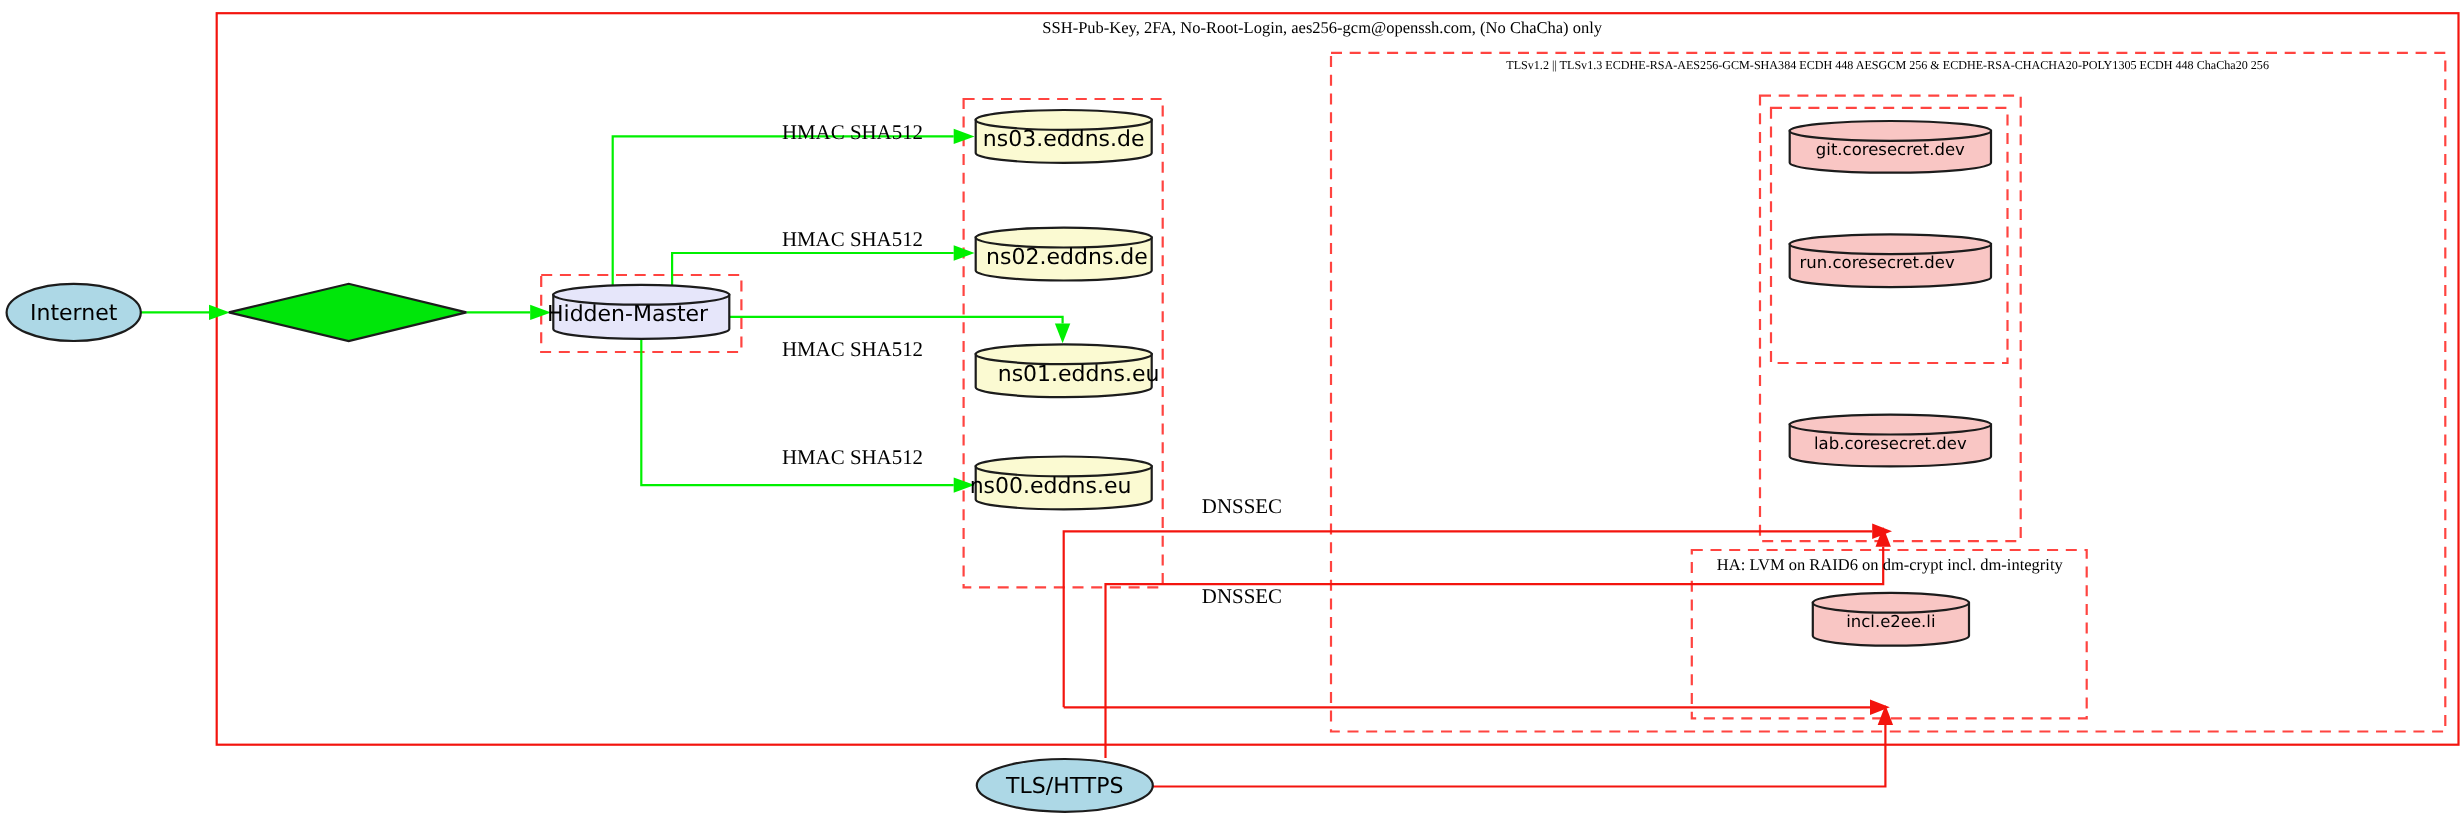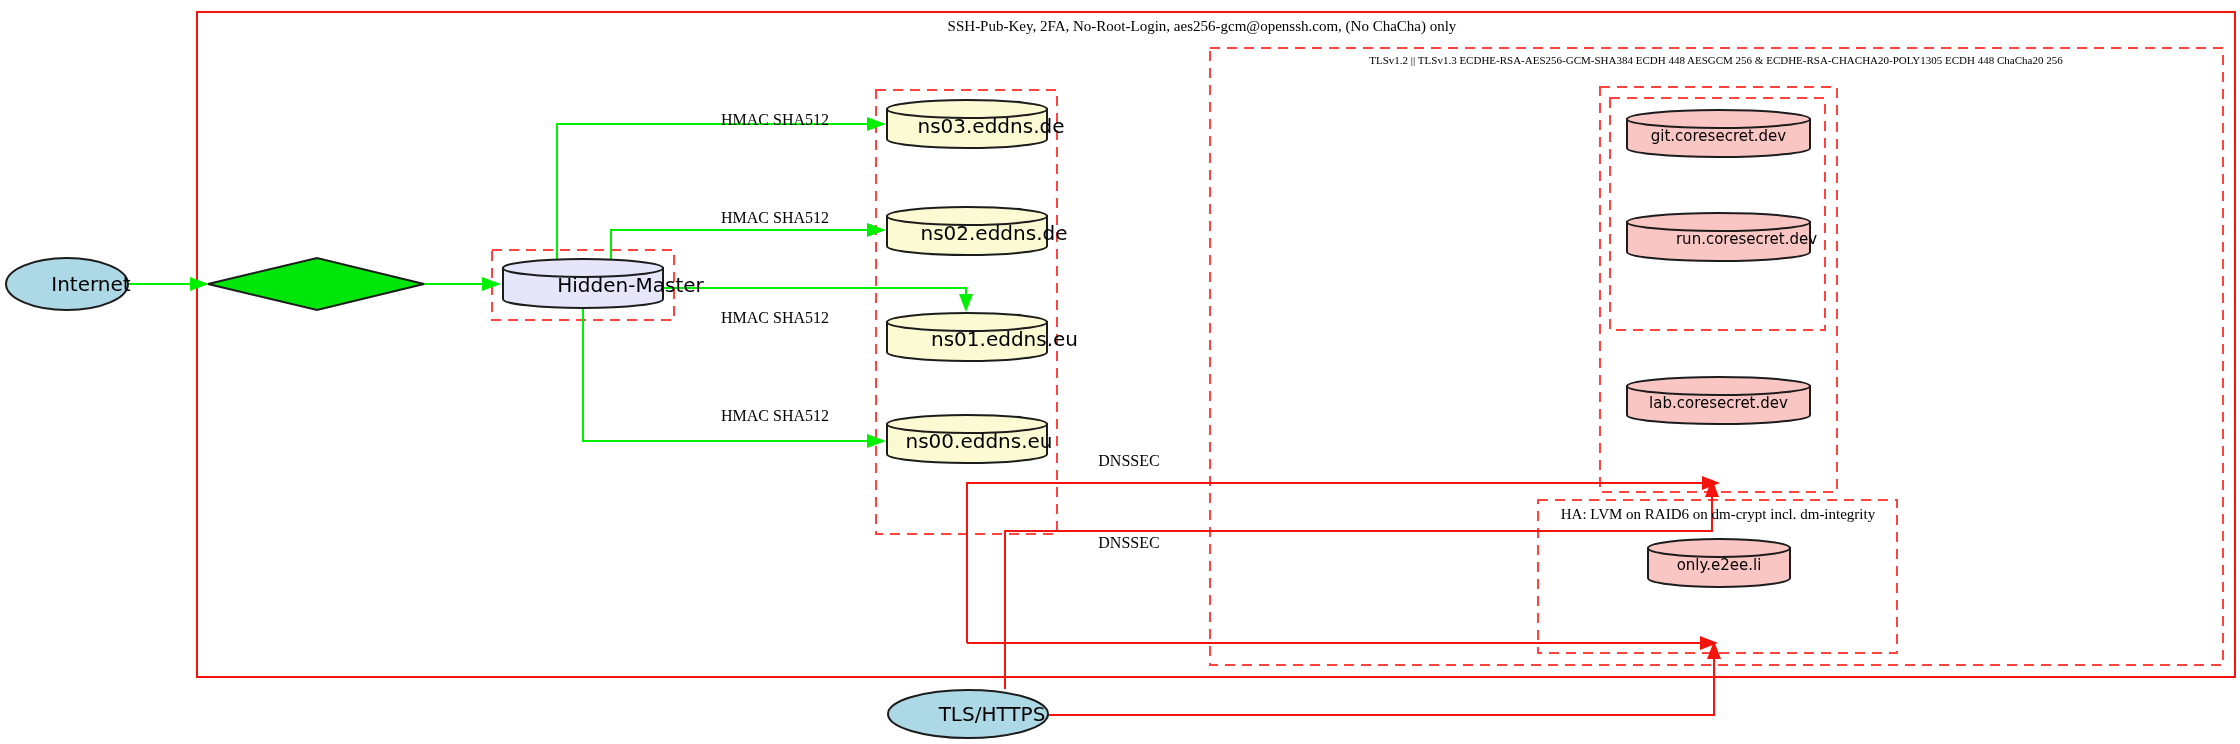--- a/index.html
+++ b/index.html
@@ -1,24 +1,24 @@
 <!DOCTYPE html>
 <html style="--green-line: #00f000; --green-fill: #00e60a; --red-solid: #f3140e; --red-dash: #ff4440; --node-blue: #add8e6; --lavender: #e6e6fa; --lightyellow: #fbfad2; --pink: #f9c6c4;"><head>
 <meta charset="utf-8">
 <style>
   html,body{margin:0;padding:0;background:#ffffff;}
   .stage{position:relative;width:2240px;height:744px;background:#fff;overflow:hidden;
          font-family:"DejaVu Sans",sans-serif;}
   .stage svg{position:absolute;left:0;top:0;}
   .lbl{position:absolute;display:flex;align-items:center;justify-content:center;
        color:#000;white-space:nowrap;line-height:1;}
-  .sans{font-family:"DejaVu Sans",sans-serif;font-size:20px;padding-left:24px;}
+  .sans{font-family:"DejaVu Sans",sans-serif;font-size:20px;}
   .sans-sm{font-family:"DejaVu Sans",sans-serif;font-size:15px;}
   .serif{font-family:"Liberation Serif",serif;font-size:15px;}
-  .serif-lg{font-family:"Liberation Serif",serif;font-size:16px;}
+  .serif-lg{font-family:"Liberation Serif",serif;font-size:19px;}
   .node-stroke{stroke:#1c1c1c;stroke-width:2;}
   .gline{stroke:var(--green-line);stroke-width:2;fill:none;}
   .ghead{fill:var(--green-line);stroke:none;}
   .rline{stroke:var(--red-solid);stroke-width:2;fill:none;}
   .rhead{fill:var(--red-solid);stroke:none;}
   .rbox{stroke:var(--red-solid);stroke-width:2;fill:none;}
   .rbox-dash{stroke:var(--red-dash);stroke-width:2;fill:none;stroke-dasharray:10 7;}
 </style>
 </head>
 <body>
@@ -127,24 +127,24 @@
 <div class="lbl serif" style="left:1542px;top:506px;width:352px;height:17px;">HA: LVM on RAID6 on dm-crypt incl. dm-integrity</div>
 
 <div class="lbl serif-lg" style="left:697px;top:110px;width:156px;height:20px;">HMAC SHA512</div>
 <div class="lbl serif-lg" style="left:697px;top:208px;width:156px;height:20px;">HMAC SHA512</div>
 <div class="lbl serif-lg" style="left:697px;top:308px;width:156px;height:20px;">HMAC SHA512</div>
 <div class="lbl serif-lg" style="left:697px;top:406px;width:156px;height:20px;">HMAC SHA512</div>
 <div class="lbl serif-lg" style="left:1083px;top:450px;width:92px;height:21px;">DNSSEC</div>
 <div class="lbl serif-lg" style="left:1083px;top:532px;width:92px;height:21px;">DNSSEC</div>
 
 <div class="lbl sans" style="left:6px;top:262px;width:122px;height:44px;">Internet</div>
-<div class="lbl sans" style="left:503px;top:264px;width:135px;height:42px;margin-left:36px;">Hidden-Master</div>
+<div class="lbl sans" style="left:503px;top:264px;width:135px;height:42px;">Hidden-Master</div>
 <div class="lbl sans" style="left:887px;top:105px;width:160px;height:42px;">ns03.eddns.de</div>
 <div class="lbl sans" style="left:887px;top:212px;width:166px;height:42px;">ns02.eddns.de</div>
 <div class="lbl sans" style="left:887px;top:318px;width:187px;height:42px;">ns01.eddns.eu</div>
 <div class="lbl sans" style="left:887px;top:420px;width:136px;height:42px;">ns00.eddns.eu</div>
 <div class="lbl sans-sm" style="left:1627px;top:115px;width:183px;height:42px;">git.coresecret.dev</div>
-<div class="lbl sans-sm" style="left:1627px;top:218px;width:159px;height:42px;margin-left:40px;">run.coresecret.dev</div>
+<div class="lbl sans-sm" style="left:1627px;top:218px;width:159px;height:42px;">run.coresecret.dev</div>
 <div class="lbl sans-sm" style="left:1627px;top:382px;width:183px;height:42px;">lab.coresecret.dev</div>
-<div class="lbl sans-sm" style="left:1648px;top:544px;width:142px;height:42px;">only.e2ee.li</div>
+<div class="lbl sans-sm" style="left:1648px;top:544px;width:142px;height:42px;">incl.e2ee.li</div>
 <div class="lbl sans" style="left:888px;top:692px;width:160px;height:44px;">TLS/HTTPS</div>
 
 </div>
 
 </body></html>

